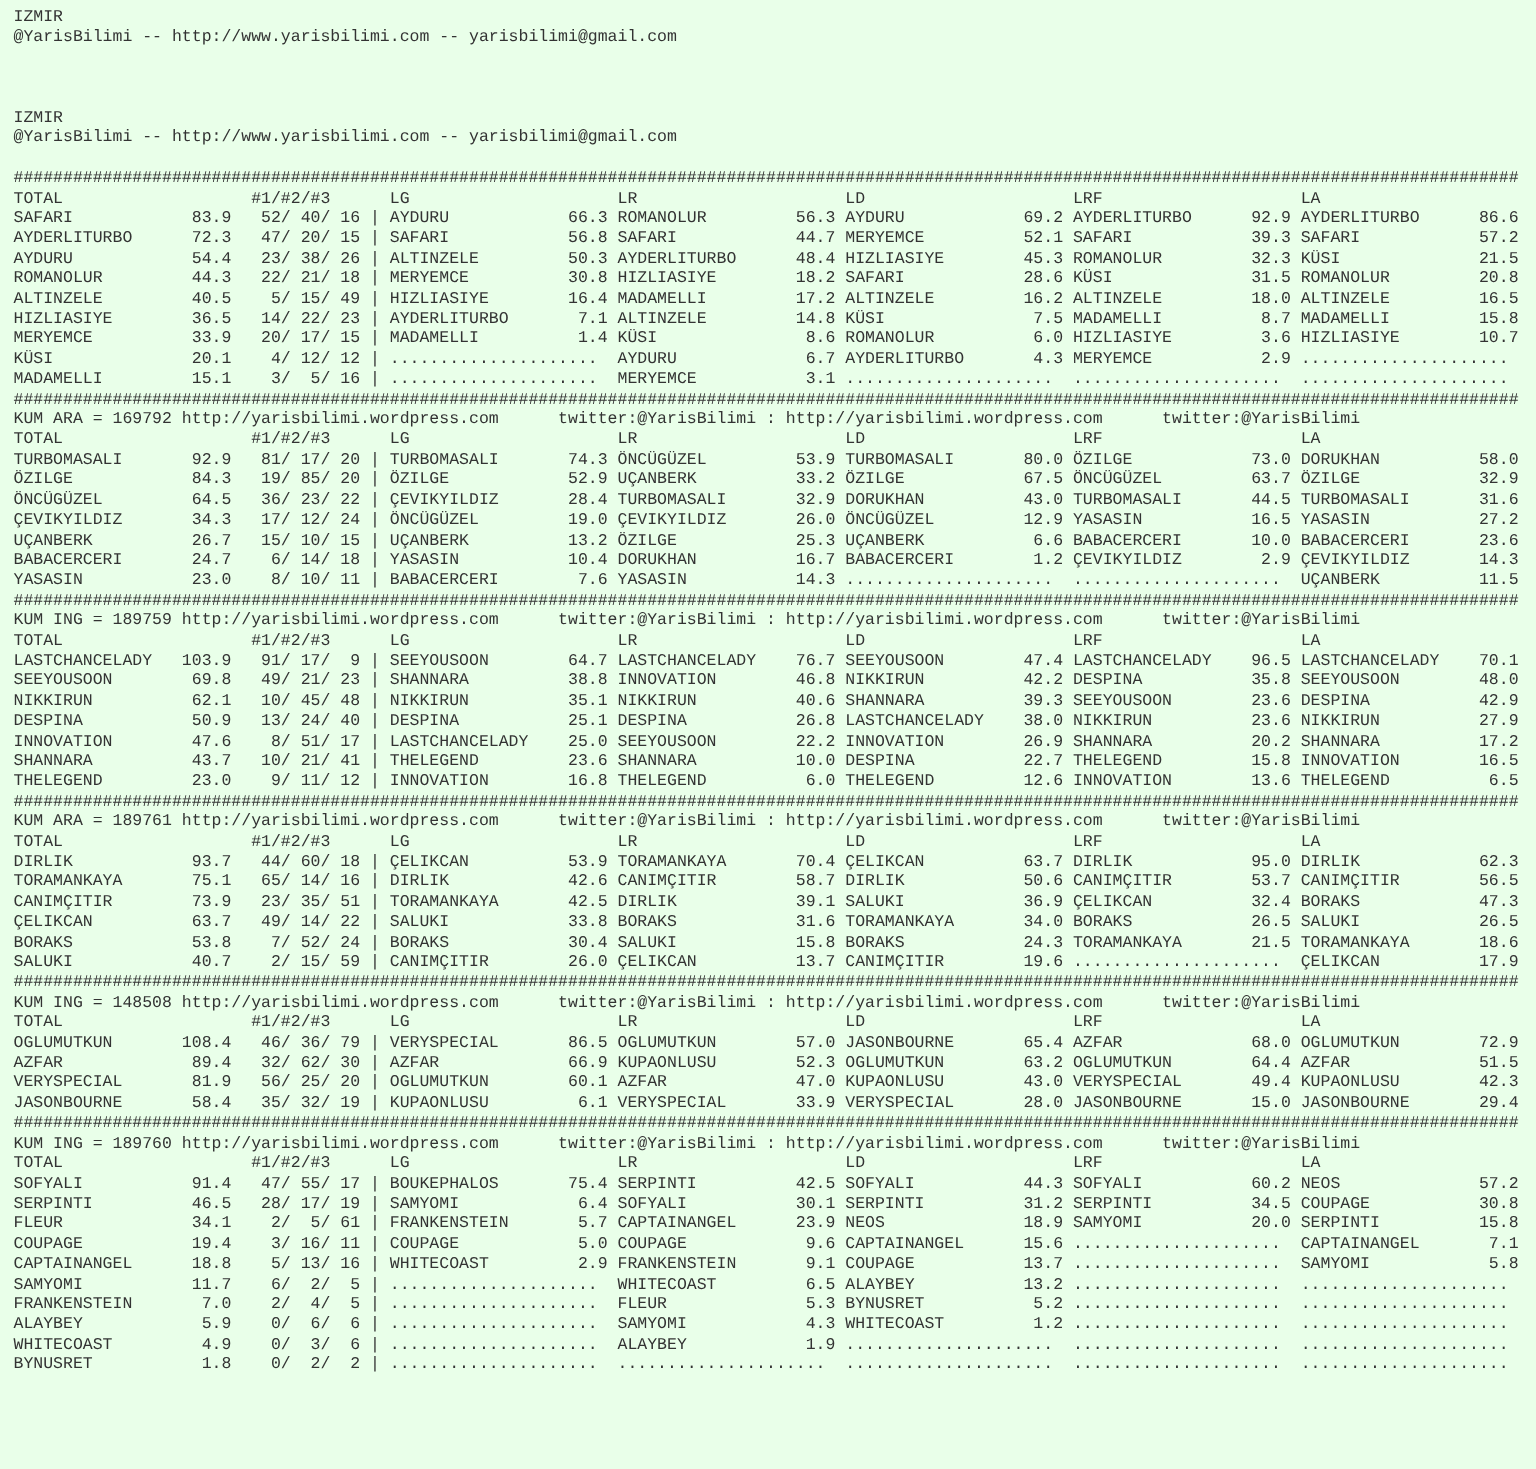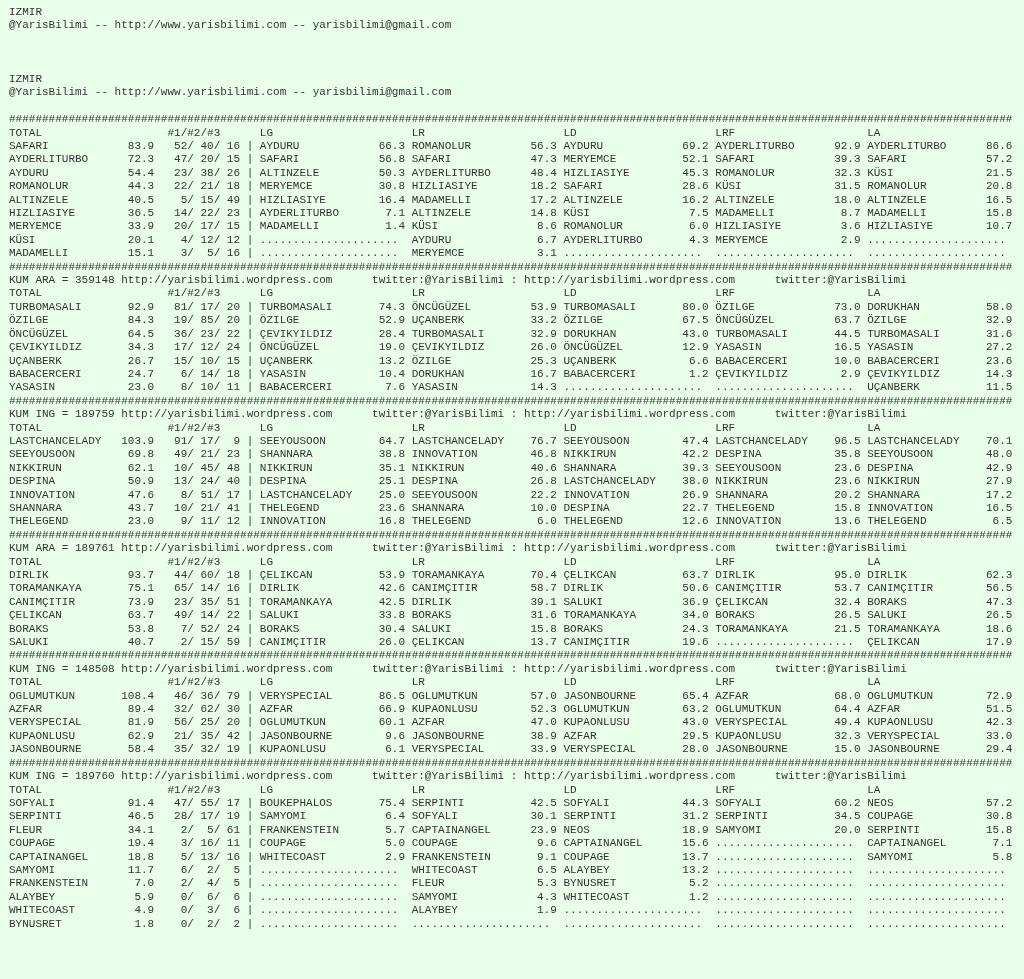--- a/index.html
+++ b/index.html
@@ -28,30 +28,30 @@
   </div>
   <div>
     <div class="line">IZMIR</div>
     <div class="line">@YarisBilimi -- http://www.yarisbilimi.com -- yarisbilimi@gmail.com</div>
     <div class="line blank"></div>
   </div>
   <div>
       <div class="line">########################################################################################################################################################</div>
       <div class="line">TOTAL                   #1/#2/#3      LG                     LR                     LD                     LRF                    LA</div>
       <div class="line">SAFARI            83.9   52/ 40/ 16 | AYDURU            66.3 ROMANOLUR         56.3 AYDURU            69.2 AYDERLITURBO      92.9 AYDERLITURBO      86.6 </div>
-      <div class="line">AYDERLITURBO      72.3   47/ 20/ 15 | SAFARI            56.8 SAFARI            47.3 MERYEMCE          52.1 SAFARI            39.3 SAFARI            57.2 </div>
+      <div class="line">AYDERLITURBO      72.3   47/ 20/ 15 | SAFARI            56.8 SAFARI            44.7 MERYEMCE          52.1 SAFARI            39.3 SAFARI            57.2 </div>
       <div class="line">AYDURU            54.4   23/ 38/ 26 | ALTINZELE         50.3 AYDERLITURBO      48.4 HIZLIASIYE        45.3 ROMANOLUR         32.3 KÜSI              21.5 </div>
       <div class="line">ROMANOLUR         44.3   22/ 21/ 18 | MERYEMCE          30.8 HIZLIASIYE        18.2 SAFARI            28.6 KÜSI              31.5 ROMANOLUR         20.8 </div>
       <div class="line">ALTINZELE         40.5    5/ 15/ 49 | HIZLIASIYE        16.4 MADAMELLI         17.2 ALTINZELE         16.2 ALTINZELE         18.0 ALTINZELE         16.5 </div>
       <div class="line">HIZLIASIYE        36.5   14/ 22/ 23 | AYDERLITURBO       7.1 ALTINZELE         14.8 KÜSI               7.5 MADAMELLI          8.7 MADAMELLI         15.8 </div>
       <div class="line">MERYEMCE          33.9   20/ 17/ 15 | MADAMELLI          1.4 KÜSI               8.6 ROMANOLUR          6.0 HIZLIASIYE         3.6 HIZLIASIYE        10.7 </div>
       <div class="line">KÜSI              20.1    4/ 12/ 12 | .....................  AYDURU             6.7 AYDERLITURBO       4.3 MERYEMCE           2.9 .....................  </div>
       <div class="line">MADAMELLI         15.1    3/  5/ 16 | .....................  MERYEMCE           3.1 .....................  .....................  .....................  </div>
       <div class="line">########################################################################################################################################################</div>
-      <div class="line">KUM ARA = 359148 http://yarisbilimi.wordpress.com      twitter:@YarisBilimi : http://yarisbilimi.wordpress.com      twitter:@YarisBilimi</div>
+      <div class="line">KUM ARA = 169792 http://yarisbilimi.wordpress.com      twitter:@YarisBilimi : http://yarisbilimi.wordpress.com      twitter:@YarisBilimi</div>
       <div class="line">TOTAL                   #1/#2/#3      LG                     LR                     LD                     LRF                    LA</div>
       <div class="line">TURBOMASALI       92.9   81/ 17/ 20 | TURBOMASALI       74.3 ÖNCÜGÜZEL         53.9 TURBOMASALI       80.0 ÖZILGE            73.0 DORUKHAN          58.0 </div>
       <div class="line">ÖZILGE            84.3   19/ 85/ 20 | ÖZILGE            52.9 UÇANBERK          33.2 ÖZILGE            67.5 ÖNCÜGÜZEL         63.7 ÖZILGE            32.9 </div>
       <div class="line">ÖNCÜGÜZEL         64.5   36/ 23/ 22 | ÇEVIKYILDIZ       28.4 TURBOMASALI       32.9 DORUKHAN          43.0 TURBOMASALI       44.5 TURBOMASALI       31.6 </div>
       <div class="line">ÇEVIKYILDIZ       34.3   17/ 12/ 24 | ÖNCÜGÜZEL         19.0 ÇEVIKYILDIZ       26.0 ÖNCÜGÜZEL         12.9 YASASIN           16.5 YASASIN           27.2 </div>
       <div class="line">UÇANBERK          26.7   15/ 10/ 15 | UÇANBERK          13.2 ÖZILGE            25.3 UÇANBERK           6.6 BABACERCERI       10.0 BABACERCERI       23.6 </div>
       <div class="line">BABACERCERI       24.7    6/ 14/ 18 | YASASIN           10.4 DORUKHAN          16.7 BABACERCERI        1.2 ÇEVIKYILDIZ        2.9 ÇEVIKYILDIZ       14.3 </div>
       <div class="line">YASASIN           23.0    8/ 10/ 11 | BABACERCERI        7.6 YASASIN           14.3 .....................  .....................  UÇANBERK          11.5 </div>
       <div class="line">########################################################################################################################################################</div>
       <div class="line">KUM ING = 189759 http://yarisbilimi.wordpress.com      twitter:@YarisBilimi : http://yarisbilimi.wordpress.com      twitter:@YarisBilimi</div>
@@ -71,21 +71,20 @@
       <div class="line">CANIMÇITIR        73.9   23/ 35/ 51 | TORAMANKAYA       42.5 DIRLIK            39.1 SALUKI            36.9 ÇELIKCAN          32.4 BORAKS            47.3 </div>
       <div class="line">ÇELIKCAN          63.7   49/ 14/ 22 | SALUKI            33.8 BORAKS            31.6 TORAMANKAYA       34.0 BORAKS            26.5 SALUKI            26.5 </div>
       <div class="line">BORAKS            53.8    7/ 52/ 24 | BORAKS            30.4 SALUKI            15.8 BORAKS            24.3 TORAMANKAYA       21.5 TORAMANKAYA       18.6 </div>
       <div class="line">SALUKI            40.7    2/ 15/ 59 | CANIMÇITIR        26.0 ÇELIKCAN          13.7 CANIMÇITIR        19.6 .....................  ÇELIKCAN          17.9 </div>
       <div class="line">########################################################################################################################################################</div>
       <div class="line">KUM ING = 148508 http://yarisbilimi.wordpress.com      twitter:@YarisBilimi : http://yarisbilimi.wordpress.com      twitter:@YarisBilimi</div>
       <div class="line">TOTAL                   #1/#2/#3      LG                     LR                     LD                     LRF                    LA</div>
       <div class="line">OGLUMUTKUN       108.4   46/ 36/ 79 | VERYSPECIAL       86.5 OGLUMUTKUN        57.0 JASONBOURNE       65.4 AZFAR             68.0 OGLUMUTKUN        72.9 </div>
       <div class="line">AZFAR             89.4   32/ 62/ 30 | AZFAR             66.9 KUPAONLUSU        52.3 OGLUMUTKUN        63.2 OGLUMUTKUN        64.4 AZFAR             51.5 </div>
       <div class="line">VERYSPECIAL       81.9   56/ 25/ 20 | OGLUMUTKUN        60.1 AZFAR             47.0 KUPAONLUSU        43.0 VERYSPECIAL       49.4 KUPAONLUSU        42.3 </div>
-      <div class="line">KUPAONLUSU        62.9   21/ 35/ 42 | JASONBOURNE        9.6 JASONBOURNE       38.9 AZFAR             29.5 KUPAONLUSU        32.3 VERYSPECIAL       33.0 </div>
       <div class="line">JASONBOURNE       58.4   35/ 32/ 19 | KUPAONLUSU         6.1 VERYSPECIAL       33.9 VERYSPECIAL       28.0 JASONBOURNE       15.0 JASONBOURNE       29.4 </div>
       <div class="line">########################################################################################################################################################</div>
       <div class="line">KUM ING = 189760 http://yarisbilimi.wordpress.com      twitter:@YarisBilimi : http://yarisbilimi.wordpress.com      twitter:@YarisBilimi</div>
       <div class="line">TOTAL                   #1/#2/#3      LG                     LR                     LD                     LRF                    LA</div>
       <div class="line">SOFYALI           91.4   47/ 55/ 17 | BOUKEPHALOS       75.4 SERPINTI          42.5 SOFYALI           44.3 SOFYALI           60.2 NEOS              57.2 </div>
       <div class="line">SERPINTI          46.5   28/ 17/ 19 | SAMYOMI            6.4 SOFYALI           30.1 SERPINTI          31.2 SERPINTI          34.5 COUPAGE           30.8 </div>
       <div class="line">FLEUR             34.1    2/  5/ 61 | FRANKENSTEIN       5.7 CAPTAINANGEL      23.9 NEOS              18.9 SAMYOMI           20.0 SERPINTI          15.8 </div>
       <div class="line">COUPAGE           19.4    3/ 16/ 11 | COUPAGE            5.0 COUPAGE            9.6 CAPTAINANGEL      15.6 .....................  CAPTAINANGEL       7.1 </div>
       <div class="line">CAPTAINANGEL      18.8    5/ 13/ 16 | WHITECOAST         2.9 FRANKENSTEIN       9.1 COUPAGE           13.7 .....................  SAMYOMI            5.8 </div>
       <div class="line">SAMYOMI           11.7    6/  2/  5 | .....................  WHITECOAST         6.5 ALAYBEY           13.2 .....................  .....................  </div>

